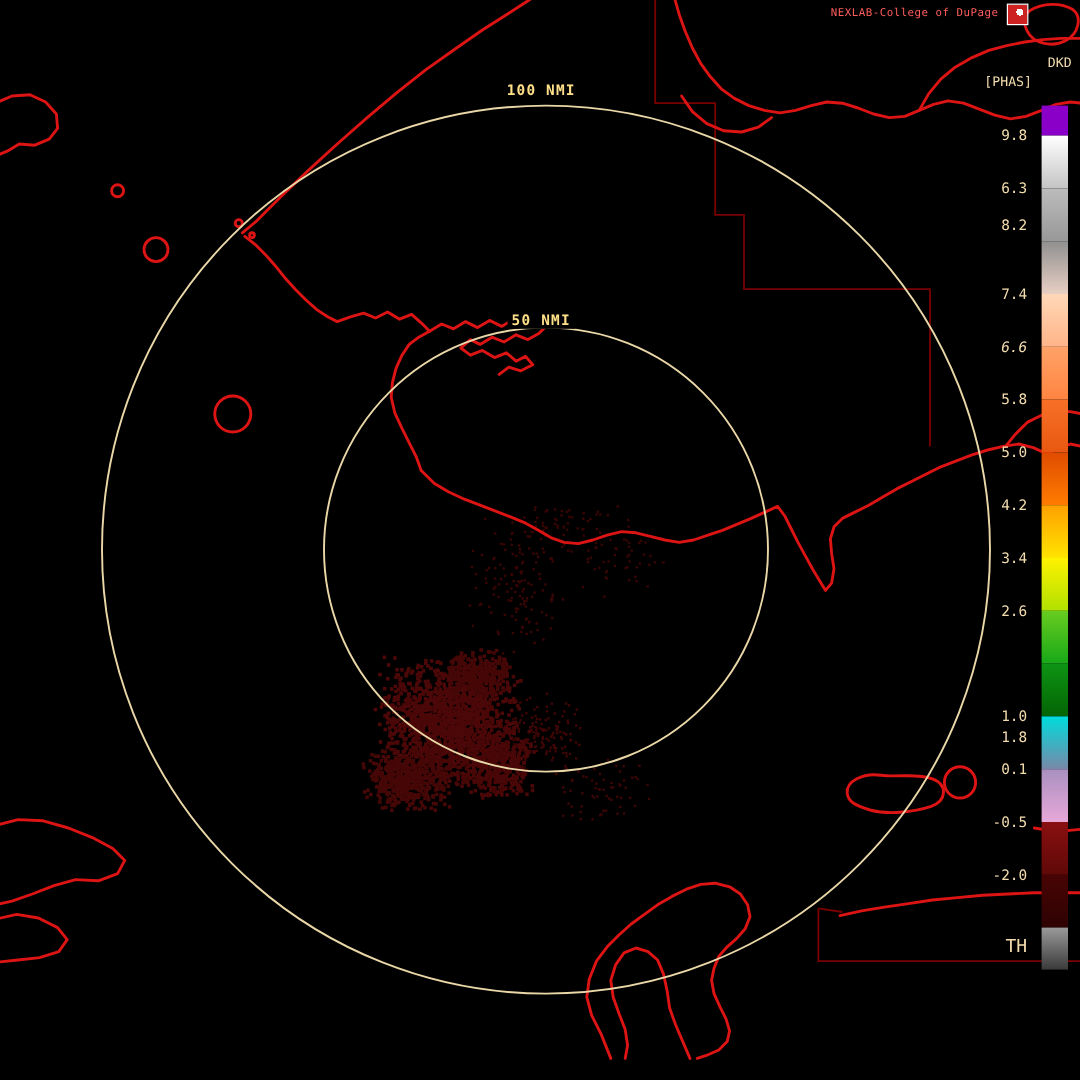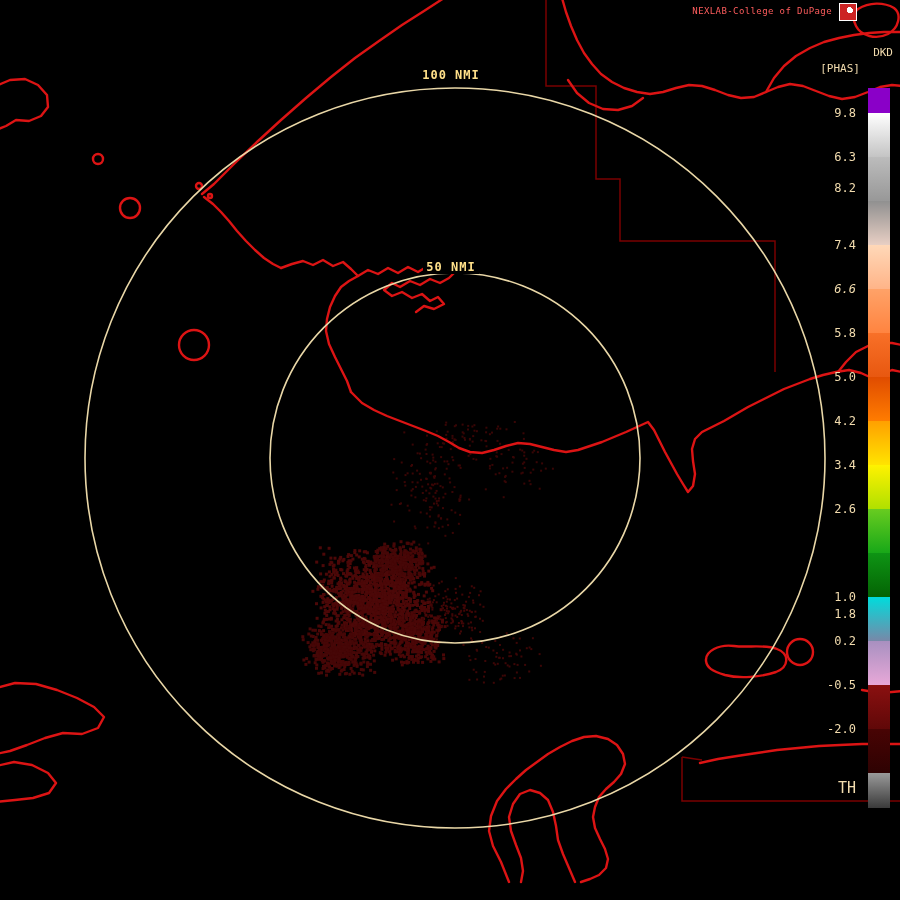--- a/index.html
+++ b/index.html
@@ -3255,18 +3255,18 @@
       <div class="cb-tick" style="top: 188px;">8.2</div>
       <div class="cb-tick" style="top: 245px;">7.4</div>
       <div class="cb-tick" style="top: 289px; font-style: italic;">6.6</div>
       <div class="cb-tick" style="top: 333px; margin-left: 20px;">5.8</div>
       <div class="cb-tick" style="top: 377px;">5.0</div>
       <div class="cb-tick" style="top: 421px;">4.2</div>
       <div class="cb-tick" style="top: 465px;">3.4</div>
       <div class="cb-tick" style="top: 509px;">2.6</div>
       <div class="cb-tick" style="top: 570px; margin-top: 44px;">1.8</div>
       <div class="cb-tick" style="top: 597px;">1.0</div>
-      <div class="cb-tick" style="top: 641px;">0.2</div>
+      <div class="cb-tick" style="top: 641px;">0.1</div>
       <div class="cb-tick" style="top: 685px;">-0.5</div>
       <div class="cb-tick" style="top: 729px;">-2.0</div>
     </div>
 
 </div>
 
 </body></html>

